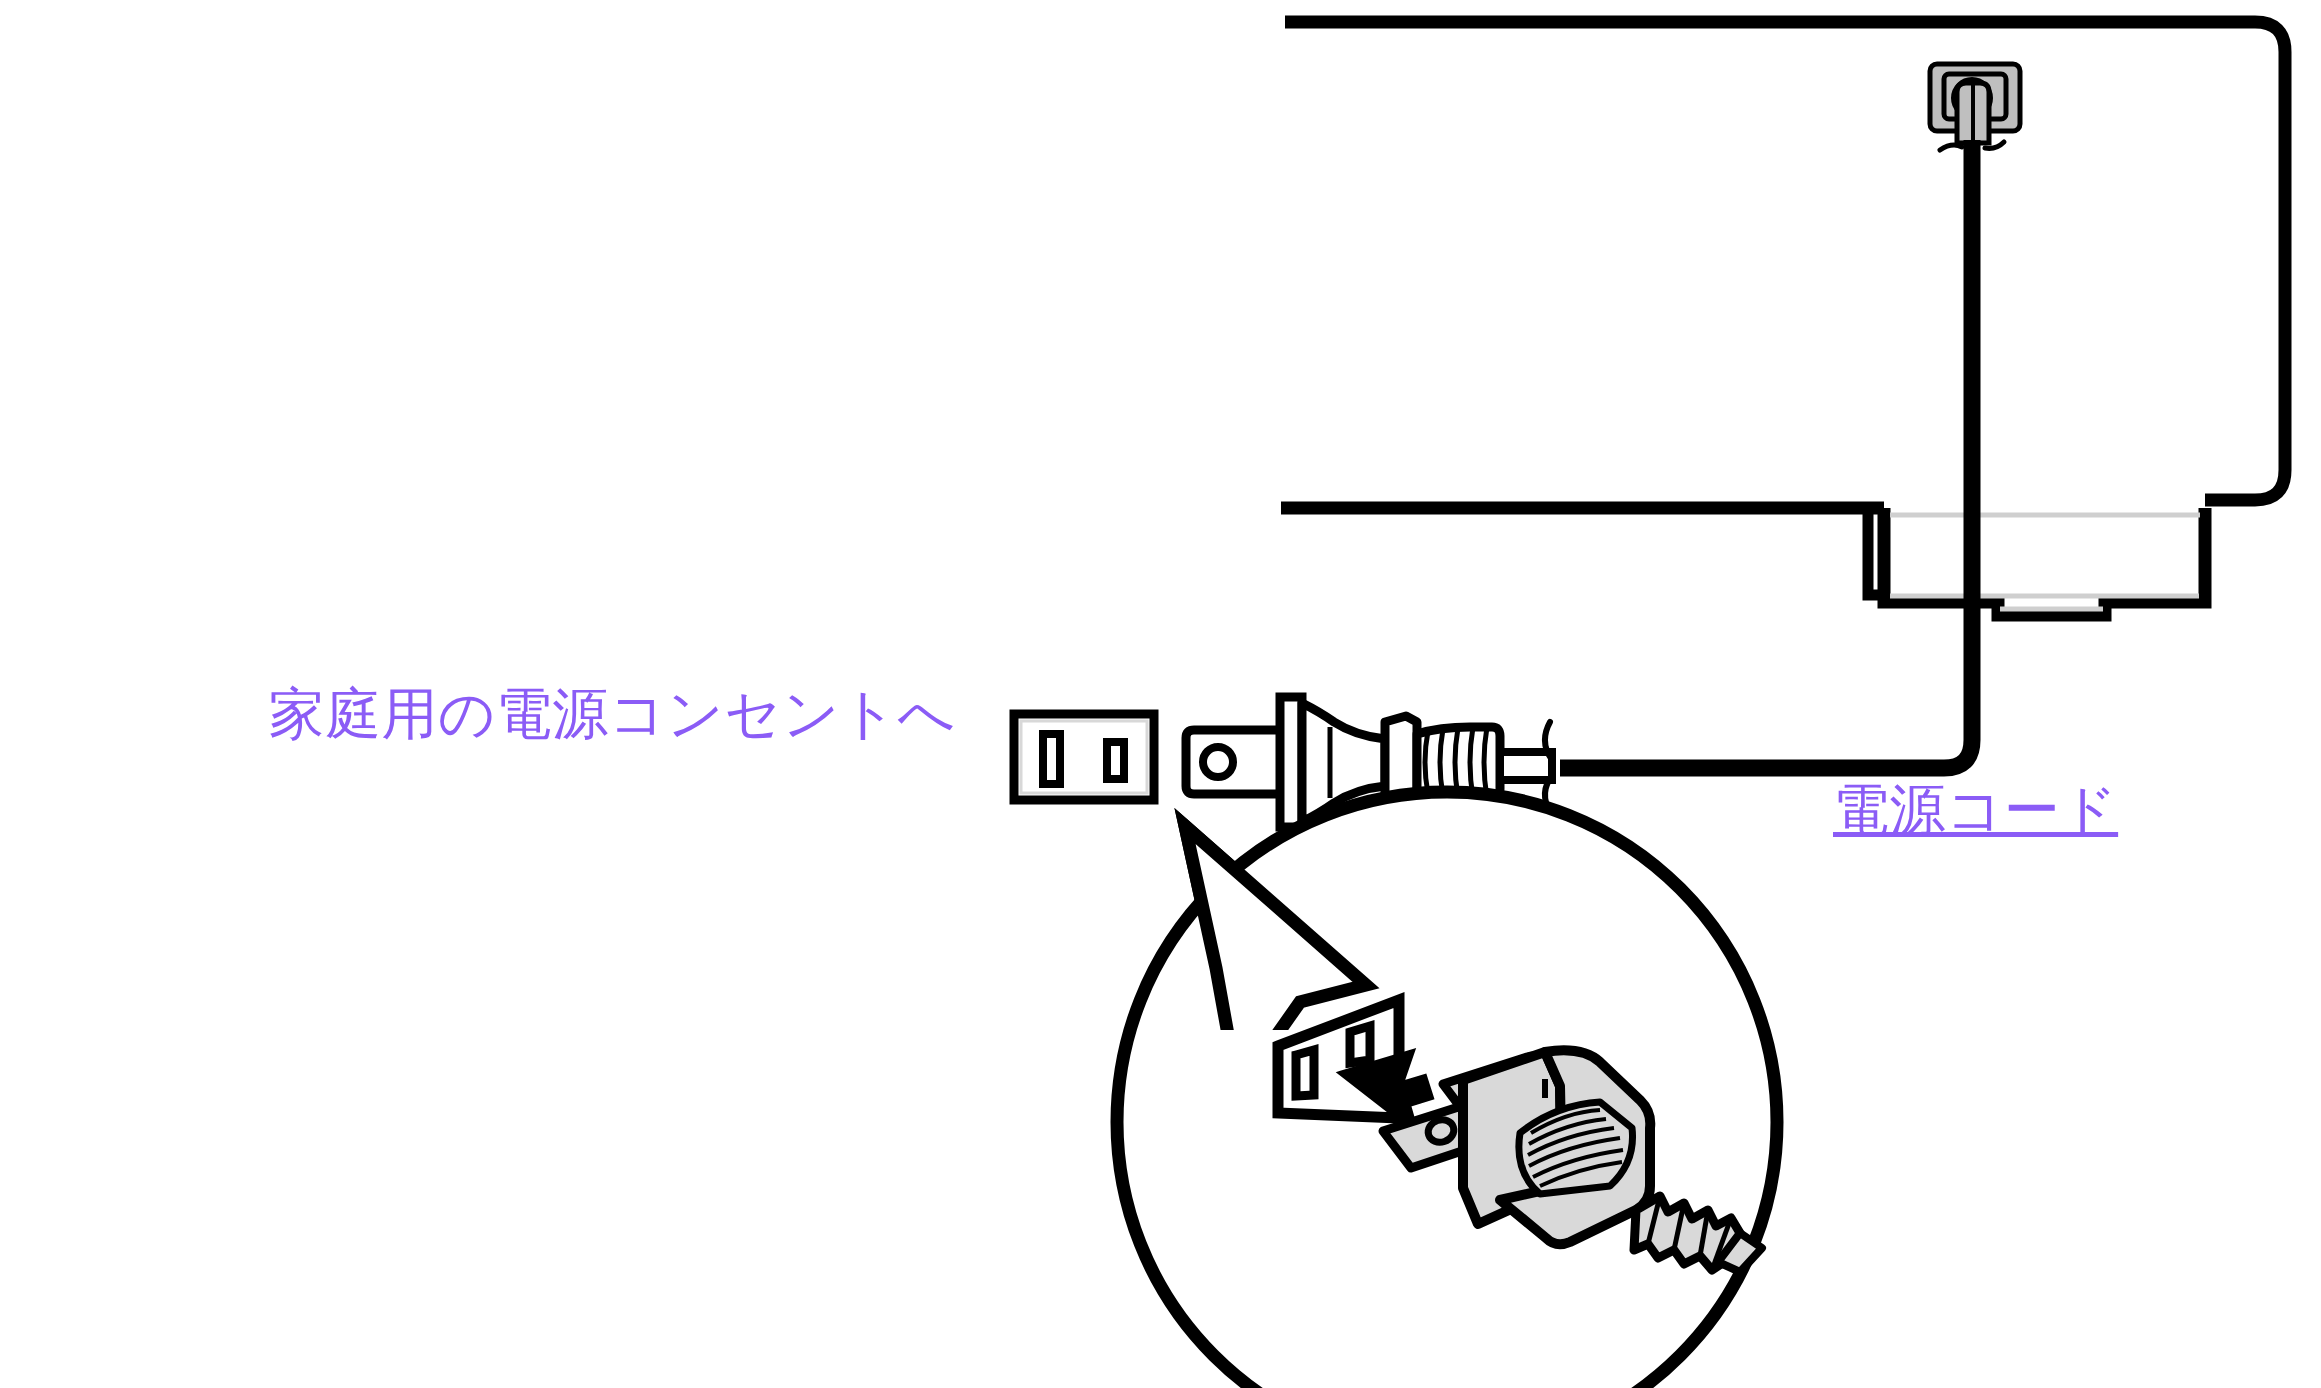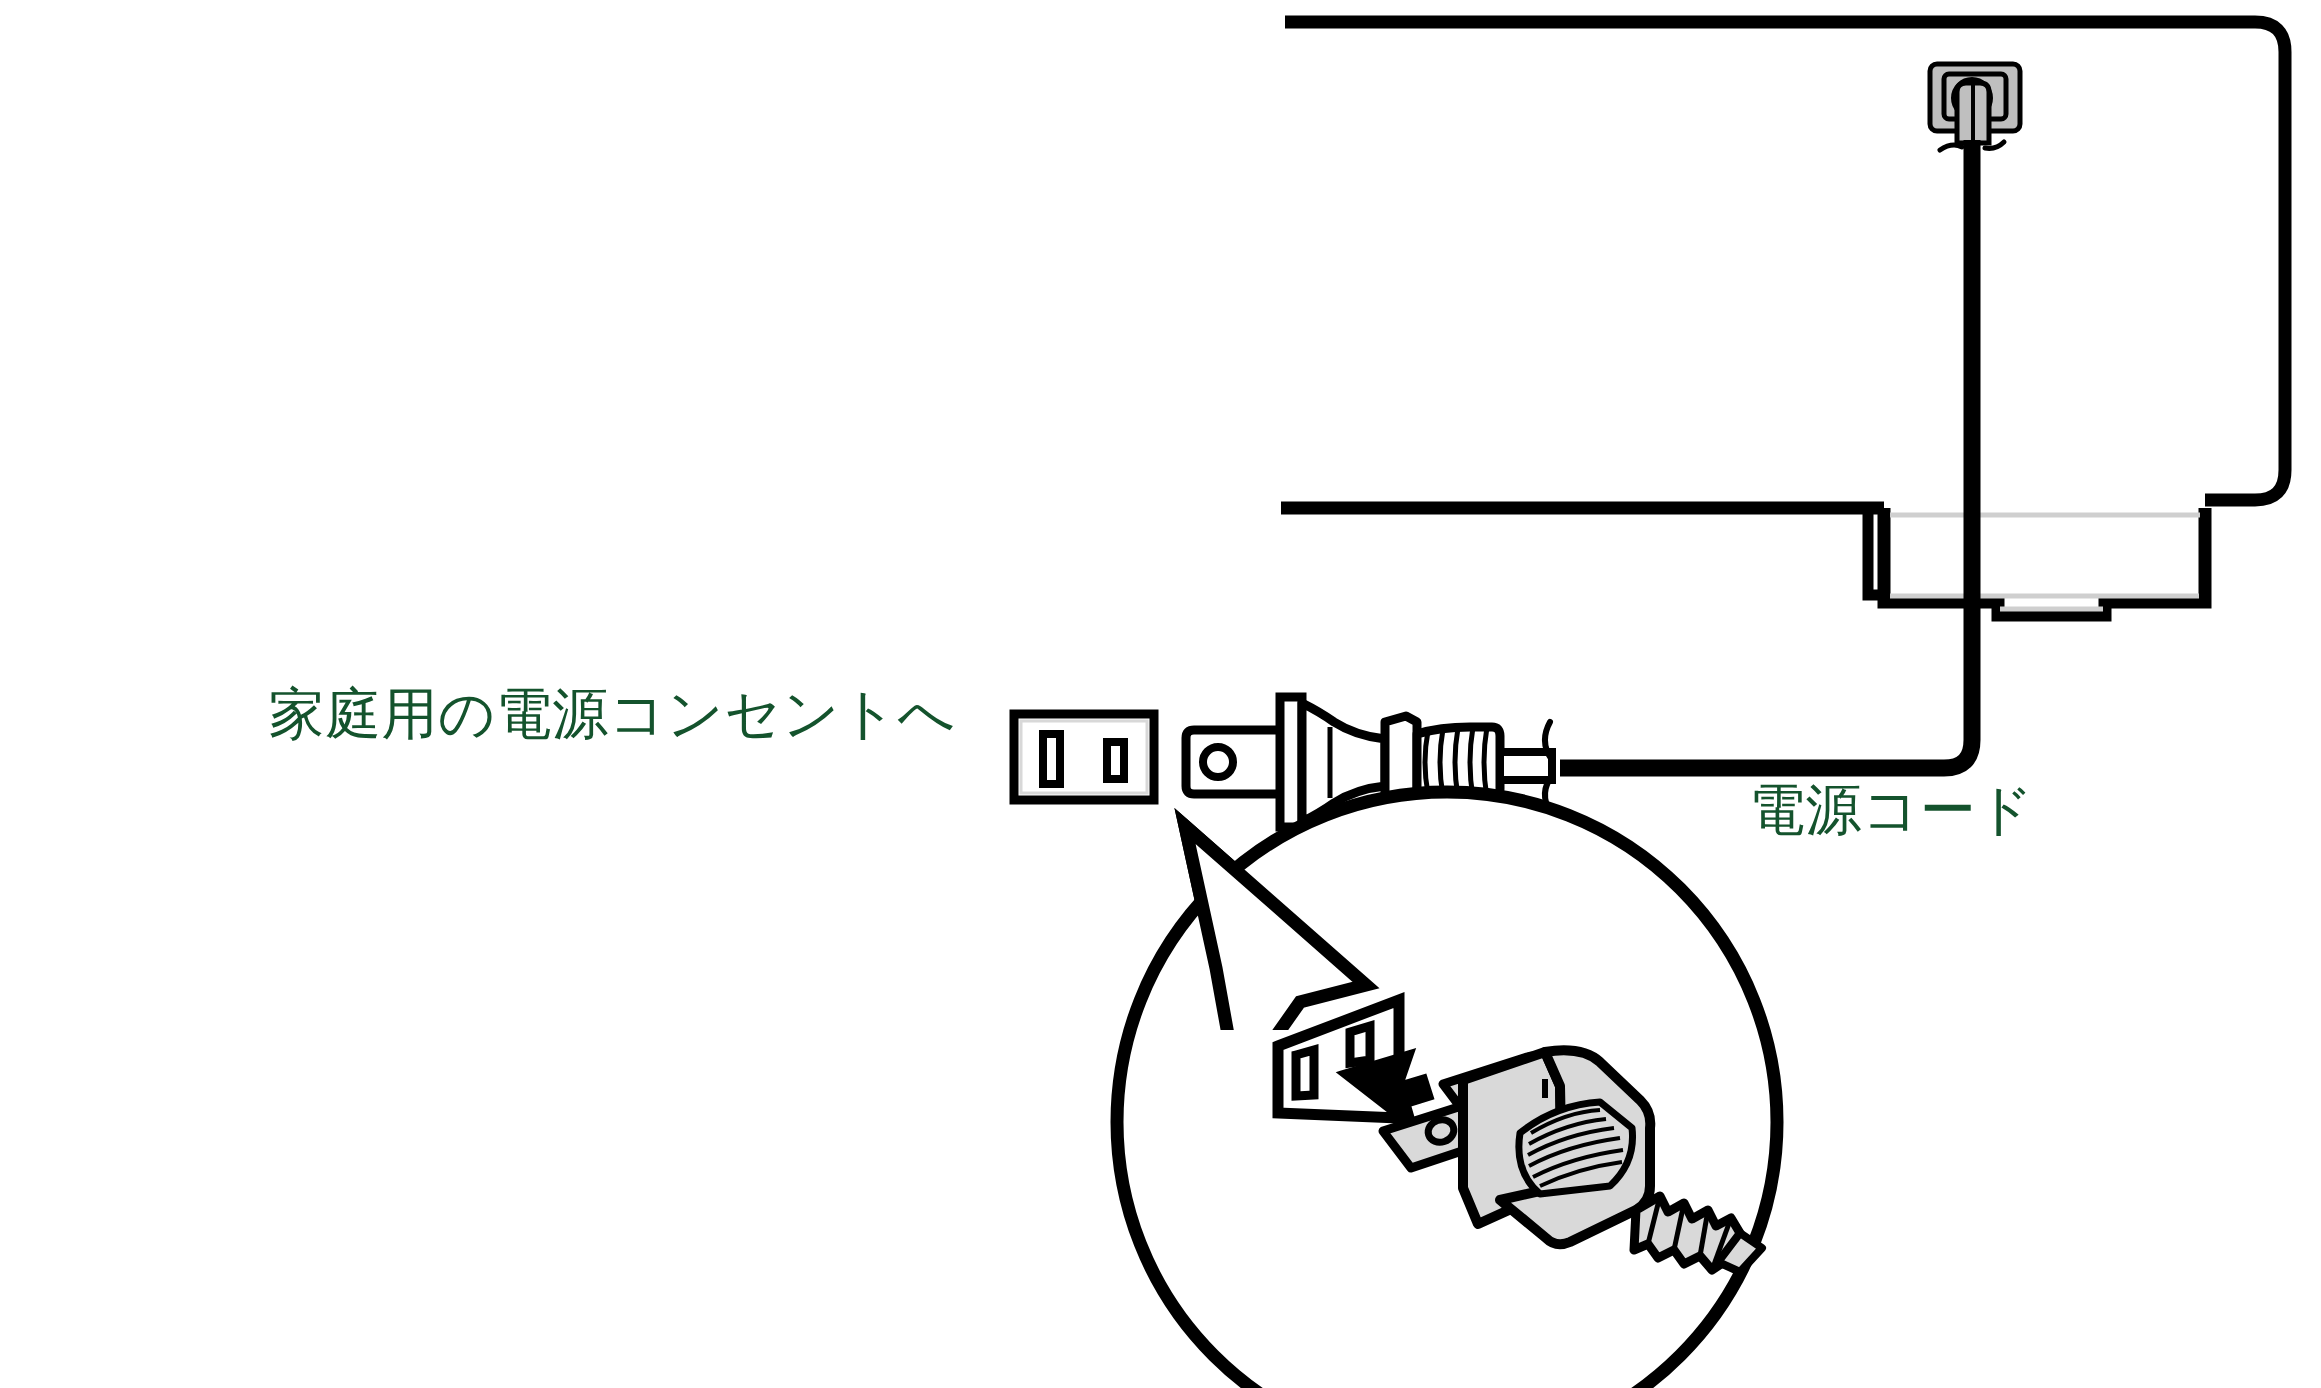--- a/index.html
+++ b/index.html
@@ -21,39 +21,40 @@
   #diagram {
     position: absolute;
     top: 0;
     left: 0;
     width: 2321px;
     height: 1388px;
   }
   .jp-label {
     position: absolute;
     font-family: "DejaVu Sans", "Liberation Sans", sans-serif;
-    color: #14532d;
+    color: #8b5cf6;
     white-space: nowrap;
     line-height: 1.34;
     letter-spacing: 0.5px;
   }
   #outlet-label {
     left: 262px;
     top: 676px;
     font-size: 56px;
     text-align: center;
     width: 700px;
   }
   #outlet-label .line2 {
     letter-spacing: 0px;
   }
   #cord-label {
-    left: 1749px;
+    left: 1833px;
     top: 772px;
     font-size: 56px;
+    text-decoration: underline;
   }
 </style>
 </head>
 <body>
 
 <div id="stage">
 
   <svg id="diagram" viewBox="0 0 2321 1388" xmlns="http://www.w3.org/2000/svg">
 
     <g>

